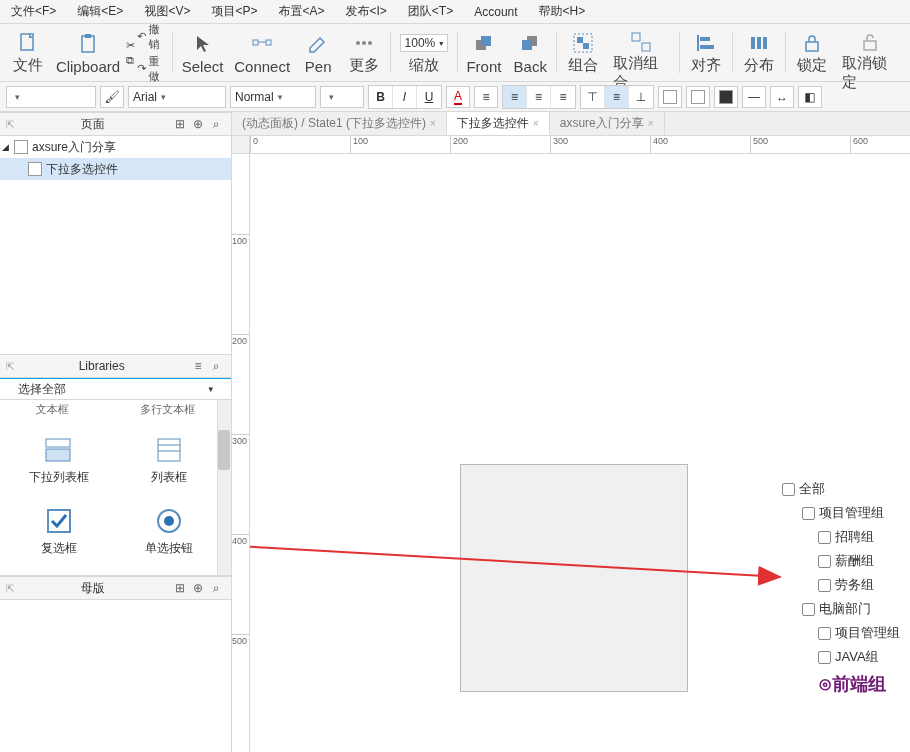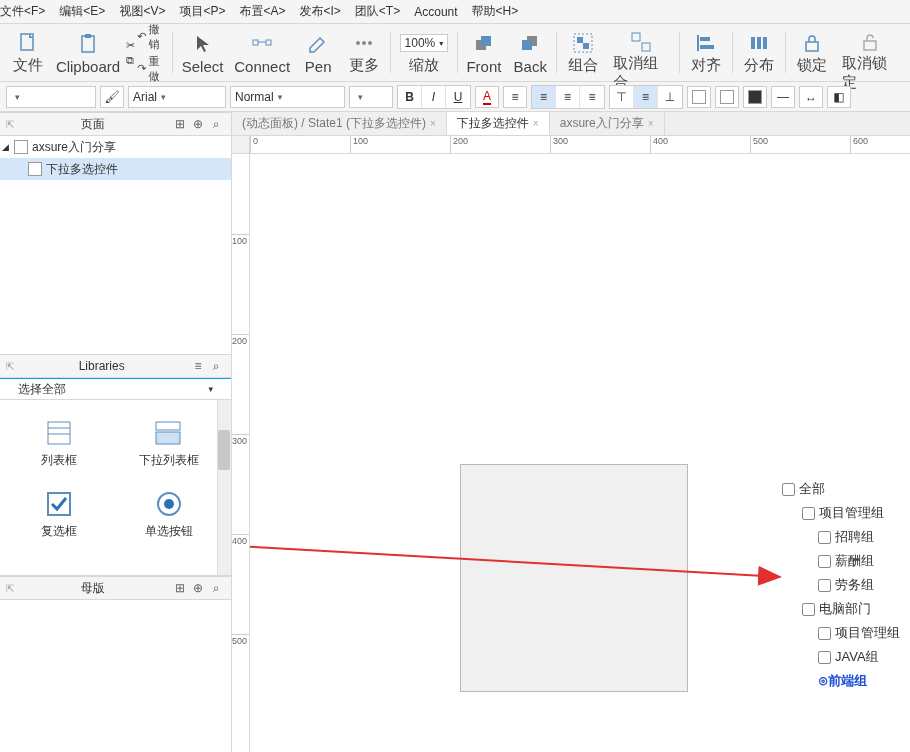--- a/index.html
+++ b/index.html
@@ -1,19 +1,19 @@
 <!DOCTYPE html>
 <html><head>
 <meta charset="utf-8">
 <style>
 * { box-sizing: border-box; margin: 0; padding: 0; font-family: "Microsoft YaHei", sans-serif; }
 body { width: 910px; height: 752px; background: #f5f5f5; overflow: hidden; font-size: 12px; color: #333; }
 
 
-.menubar { display: flex; gap: 14px; padding: 4px 0; background: #f5f5f5; border-bottom: 1px solid #d8d8d8; height: 24px; align-items: center; }
+.menubar { display: flex; gap: 21px; padding: 4px 11px; background: #f5f5f5; border-bottom: 1px solid #d8d8d8; height: 24px; align-items: center; }
 .menubar span { cursor: default; }
 
 
 .toolbar { display: flex; background: #f5f5f5; padding: 4px 6px; border-bottom: 1px solid #d8d8d8; height: 58px; gap: 2px; }
 .tb-group { display: flex; flex-direction: column; align-items: center; justify-content: space-between; padding: 2px 6px; }
 .tb-group.large { min-width: 44px; }
 .tb-icon { width: 28px; height: 28px; display: flex; align-items: center; justify-content: center; color: #5a8fc0; }
 .tb-icon svg { width: 24px; height: 24px; }
 .tb-lbl { font-size: 15px; color: #444; }
 .tb-sep { width: 1px; background: #d8d8d8; margin: 4px 2px; }
@@ -77,21 +77,21 @@
 
 .canvas-body { flex:1; display:flex; position:relative; }
 .canvas { flex:1; background:#fff; position:relative; overflow:hidden; }
 
 .shape-rect { position:absolute; left:210px; top:310px; width:228px; height:228px; background:#f0f0f0; border:1px solid #b8b8b8; }
 
 .checklist { position:absolute; left:532px; top:326px; font-size:13px; }
 .chk-row { display:flex; align-items:center; gap:4px; margin-bottom:6px; }
 .chk-row .indent1 { width:16px; } .chk-row .indent2 { width:32px; }
 .chkbox { width:13px; height:13px; border:1px solid #888; border-radius:2px; background:#fff; }
-.watermark { color:#1d4ed8; font-weight:bold; font-size:13px; }
+.watermark { color:#701a75; font-weight:bold; font-size:18px; }
 
 .arrow-layer { position:absolute; pointer-events:none; }
 
 </style>
 </head>
 <body>
 
 <div class="menubar">
   <span>文件&lt;F&gt;</span>
   <span>编辑&lt;E&gt;</span>
@@ -267,21 +267,21 @@
     <span class="tb-lbl">取消锁定</span>
   </div>
 </div>
 
 <div class="fmtbar">
   <div class="fmt-input dd" style="width:90px"></div>
   <div class="fmt-btn boxed">
       <span>🖌</span>
     </div>
   <div class="fmt-input dd" style="width:98px">Arial</div>
-  <div class="fmt-input dd" style="width:115px">Normal</div>
+  <div class="fmt-input dd" style="width:86px">Normal</div>
   <div class="fmt-input dd" style="width:44px"></div>
   <div class="fmt-group">
     <div class="fmt-btn">
         <b>B</b>
       </div>
     <div class="fmt-btn">
         <i>I</i>
       </div>
     <div class="fmt-btn">
         <u>U</u>
@@ -339,39 +339,43 @@
     </div>
 
     <div class="panel-head">
       <span class="pin">⇱</span>
       <span class="title">Libraries</span>
       <span class="tool">≡</span>
       <span class="tool">⌕</span>
     </div>
     <div class="libs-sel">选择全部</div>
     <div class="lib-body">
+      <div class="lib-row-top">
+        <span>文本框</span>
+        <span>多行文本框</span>
+      </div>
       <div class="lib-grid">
+        <div class="lib-cell">
+          <div class="lib-icon">
+              <svg viewBox="0 0 30 30">
+                <rect x="2" y="4" width="24" height="8" fill="none" stroke="#5a8fc0"></rect>
+                <rect x="2" y="14" width="24" height="12" fill="#cde1f3" stroke="#5a8fc0"></rect>
+              </svg>
+            </div>
+          <span class="lib-cell-label">下拉列表框</span>
+        </div>
         <div class="lib-cell">
           <div class="lib-icon">
               <svg viewBox="0 0 30 30">
                 <rect x="4" y="4" width="22" height="22" fill="none" stroke="#5a8fc0"></rect>
                 <line x1="4" y1="10" x2="26" y2="10" stroke="#5a8fc0"></line>
                 <line x1="4" y1="16" x2="26" y2="16" stroke="#5a8fc0"></line>
               </svg>
             </div>
           <span class="lib-cell-label">列表框</span>
-        </div>
-        <div class="lib-cell">
-          <div class="lib-icon">
-              <svg viewBox="0 0 30 30">
-                <rect x="2" y="4" width="24" height="8" fill="none" stroke="#5a8fc0"></rect>
-                <rect x="2" y="14" width="24" height="12" fill="#cde1f3" stroke="#5a8fc0"></rect>
-              </svg>
-            </div>
-          <span class="lib-cell-label">下拉列表框</span>
         </div>
         <div class="lib-cell">
           <div class="lib-icon">
               <svg viewBox="0 0 30 30">
                 <rect x="4" y="4" width="22" height="22" fill="none" stroke="#5a8fc0" stroke-width="2"></rect>
                 <path d="M8 15 L13 20 L22 9" fill="none" stroke="#2a72b5" stroke-width="3"></path>
               </svg>
             </div>
           <span class="lib-cell-label">复选框</span>
         </div>

